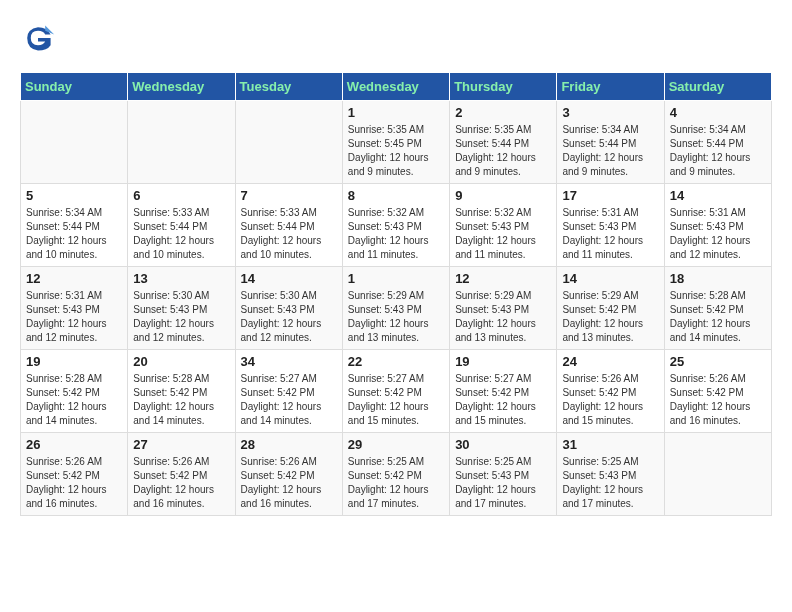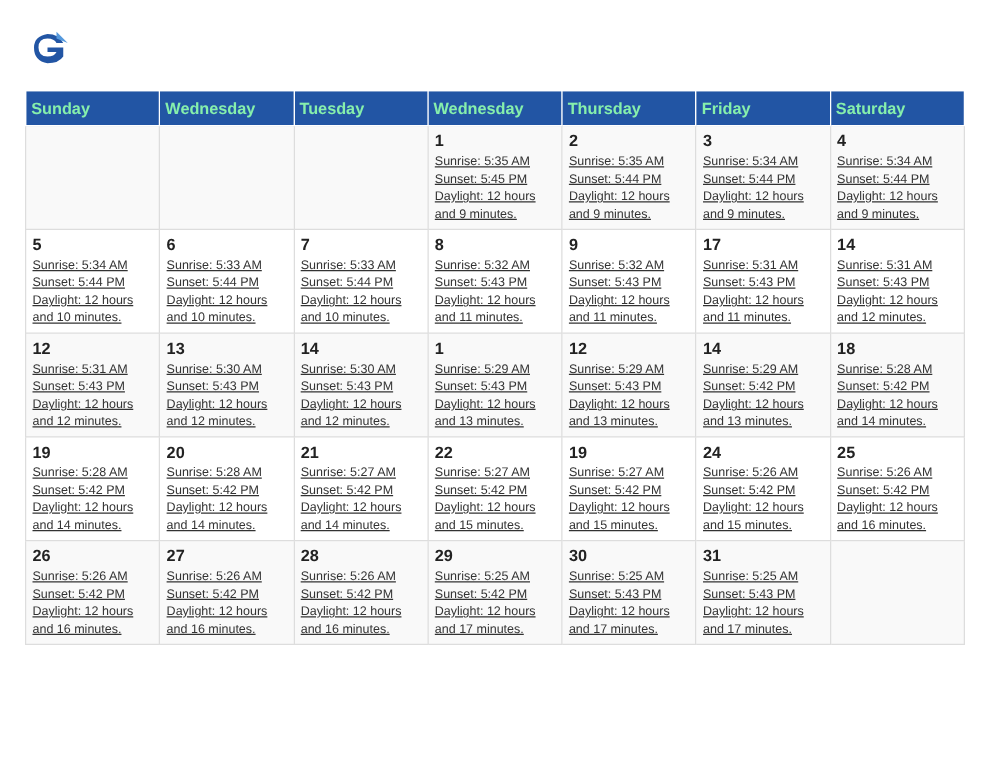--- a/index.html
+++ b/index.html
@@ -72,21 +72,20 @@
     }
     .day-number {
       font-size: 13px;
       font-weight: bold;
       margin-bottom: 3px;
     }
     .day-info {
       font-size: 10px;
       line-height: 1.4;
       color: #333;
-      text-decoration: underline;
     }
     tbody tr:nth-child(odd) td {
       background-color: #f9f9f9;
     }
     tbody tr:nth-child(even) td {
       background-color: #fff;
     }
   </style>
 </head>
 <body>
@@ -247,21 +246,21 @@
 Sunset: 5:42 PM
 Daylight: 12 hours and 14 minutes.</div>
         </td>
         <td>
           <div class="day-number">20</div>
           <div class="day-info" style="white-space: pre-line;">Sunrise: 5:28 AM
 Sunset: 5:42 PM
 Daylight: 12 hours and 14 minutes.</div>
         </td>
         <td>
-          <div class="day-number">21</div>
+          <div class="day-number">34</div>
           <div class="day-info" style="white-space: pre-line;">Sunrise: 5:27 AM
 Sunset: 5:42 PM
 Daylight: 12 hours and 14 minutes.</div>
         </td>
         <td>
           <div class="day-number">22</div>
           <div class="day-info" style="white-space: pre-line;">Sunrise: 5:27 AM
 Sunset: 5:42 PM
 Daylight: 12 hours and 15 minutes.</div>
         </td>

